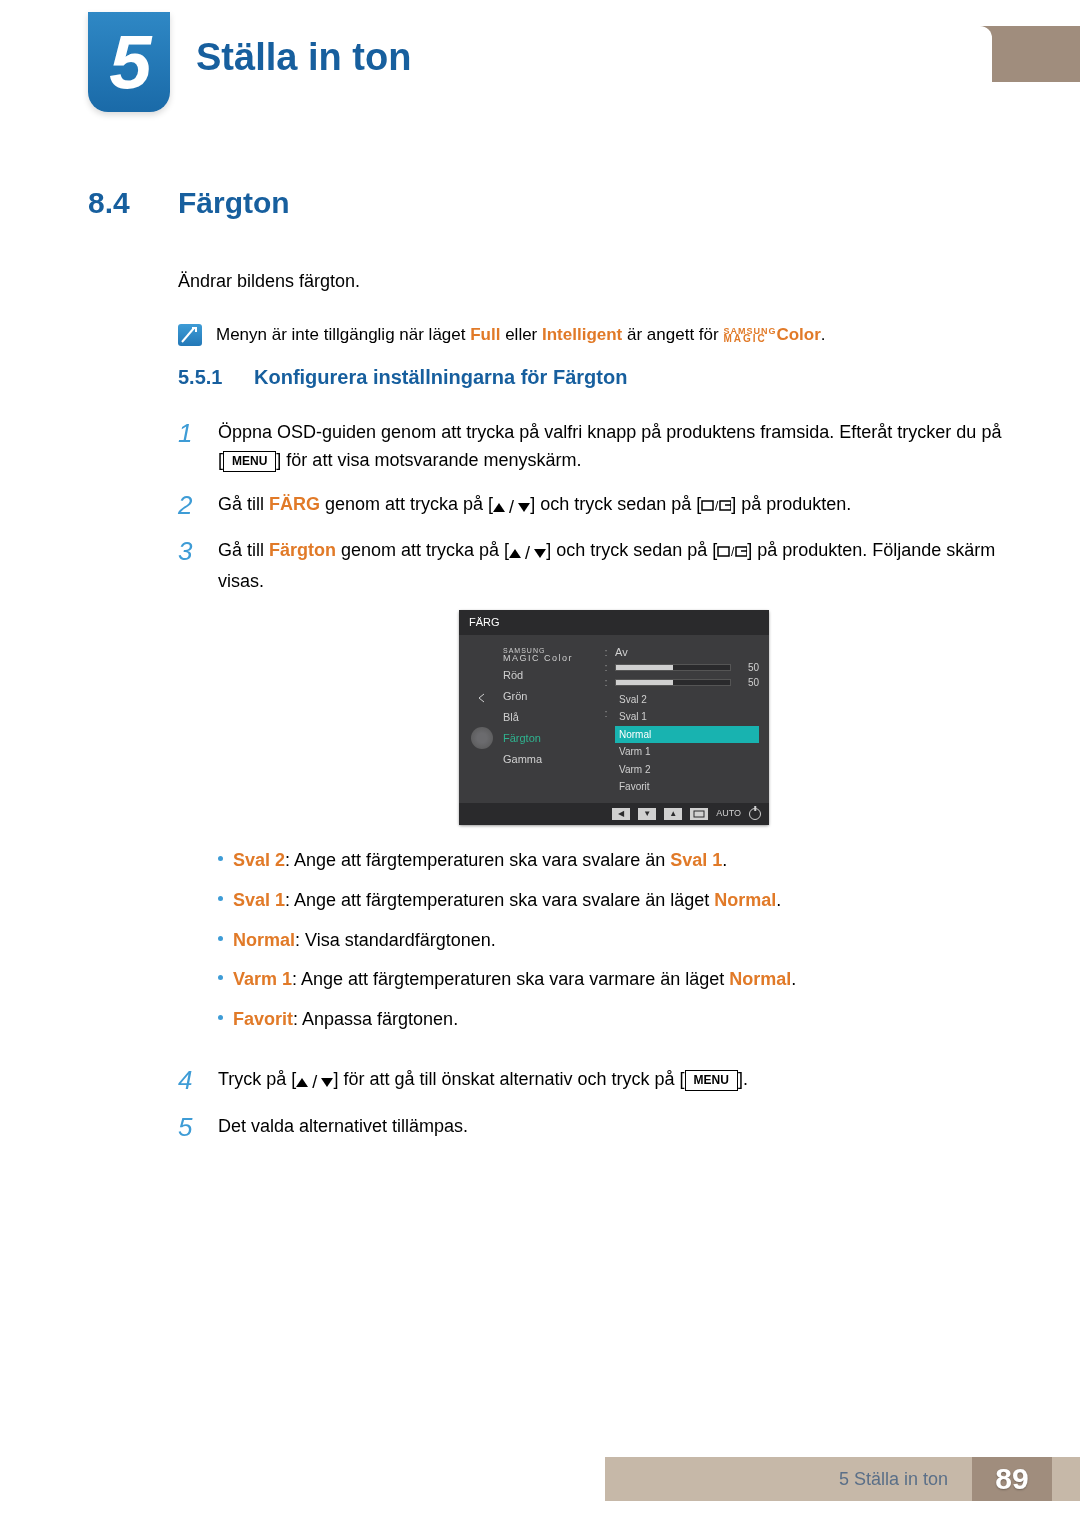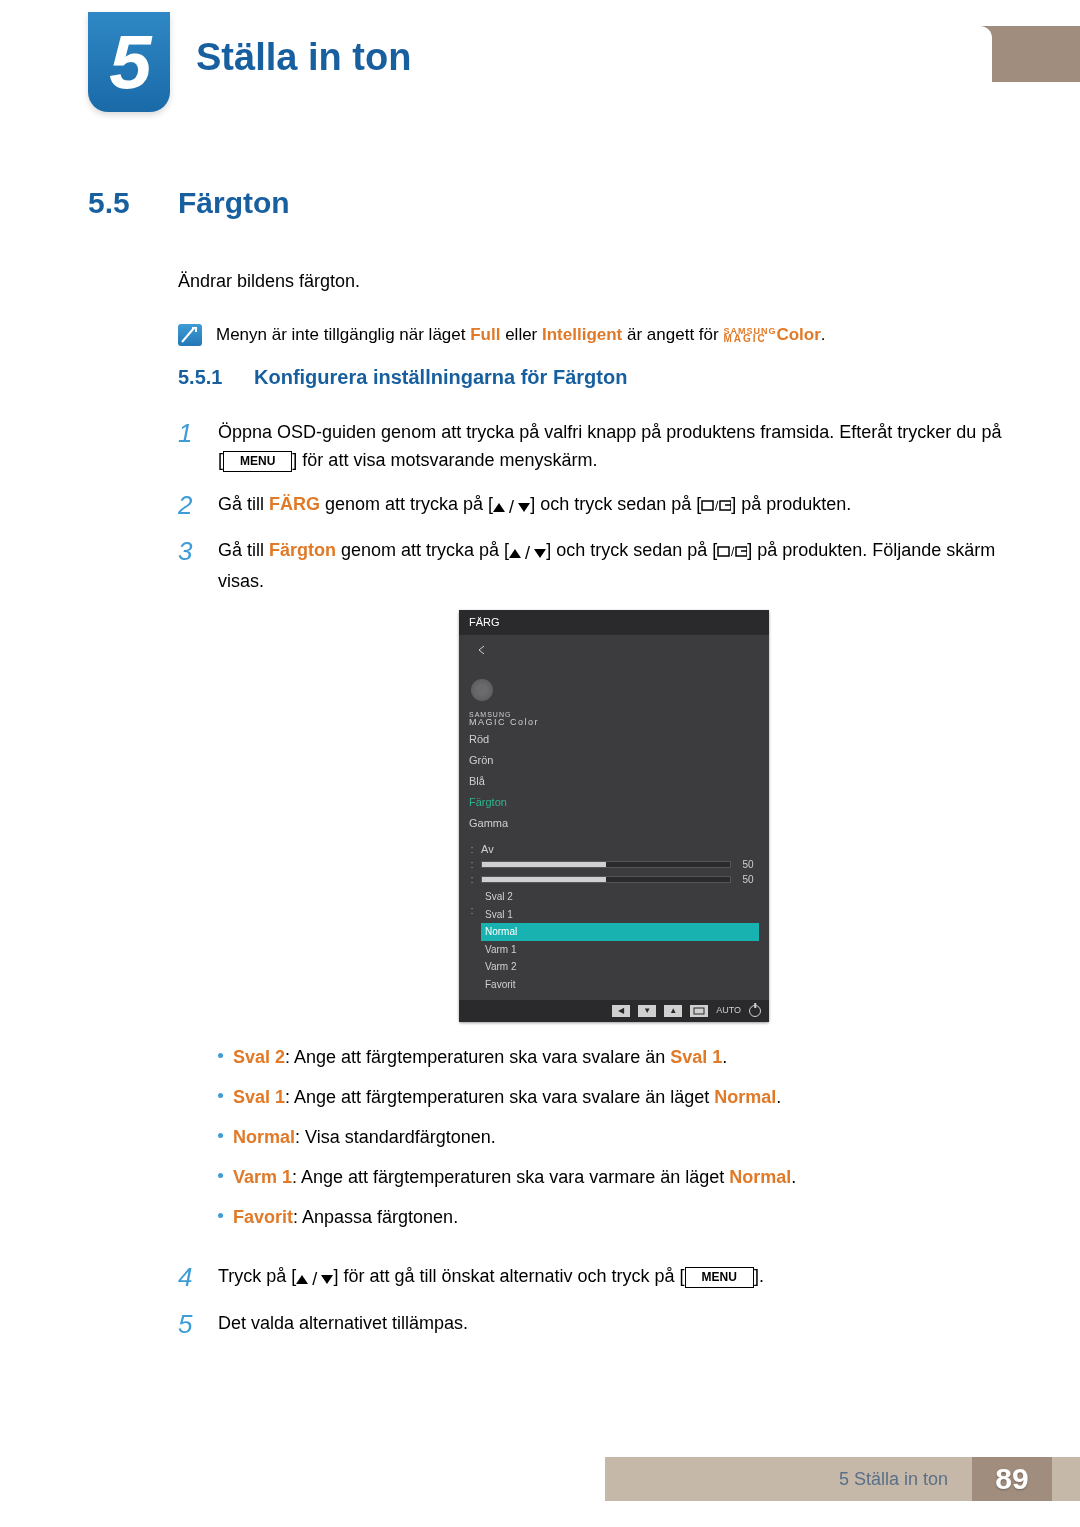--- a/index.html
+++ b/index.html
@@ -117,21 +117,21 @@
     font-style: italic;
     font-weight:400;
     width: 20px;
     flex-shrink:0;
     line-height: 1.1;
   }
   .step-text { flex:1; font-size: 18px; }
   .menu-box {
     display:inline-block;
     border:1px solid #000;
-    padding: 0 16px;
+    padding: 0 8px;
     font-size: 12px;
     font-weight:700;
     vertical-align: 1px;
     background:#fff;
   }
   .btn-icons { display:inline-flex; align-items:center; gap:4px; vertical-align: -2px;}
   .tri-up, .tri-down { display:inline-block; width:0; height:0; }
   .tri-up { border-left:6px solid transparent; border-right:6px solid transparent; border-bottom:9px solid #000; }
   .tri-down { border-left:6px solid transparent; border-right:6px solid transparent; border-top:9px solid #000; }
   .osd-icons svg { vertical-align:-3px; }
@@ -148,21 +148,20 @@
   .osd-title {
     background:#2a2a2c;
     padding: 4px 10px;
     font-size: 11px;
     color:#fff;
   }
   .osd-body {
     display:flex;
     padding: 10px 10px 6px;
     gap: 8px;
-    flex-direction: column;
   }
   .osd-iconcol {
     width: 26px;
     display:flex;
     flex-direction:column;
     align-items:center;
     justify-content:center;
   }
   .palette-icon {
     width:22px; height:22px; border-radius:50%;
@@ -173,21 +172,21 @@
   .osd-labels div { padding: 2px 0; }
   .osd-labels .magic { line-height:1; }
   .osd-labels .magic .s1{display:block;font-size:7px;letter-spacing:1px;color:#d0d0d0}
   .osd-labels .magic .s2{display:block;font-size:9px;letter-spacing:1.5px;color:#d0d0d0}
   .osd-sel { color:#2fb38f; }
   .osd-values { flex:1; }
   .osd-values .row { display:flex; align-items:center; gap:6px; padding:1px 0; height:15px; }
   .osd-values .colon { width:6px; text-align:center; color:#999; }
   .osd-values .bar { flex:1; height:7px; background:#2a2a2c; border:1px solid #555; position:relative; }
   .osd-values .bar .fill { position:absolute; top:0; bottom:0; left:0; width:50%; background:#d0d0d0; }
-  .osd-values .val { width:22px; text-align:center; font-size:10px; }
+  .osd-values .val { width:22px; text-align:right; font-size:10px; }
   .osd-options { flex:1; }
   .osd-options .opt { padding:1px 4px; font-size:10px; }
   .osd-options .opt.sel { background:#18b3b0; color:#fff; }
   .osd-footer {
     background:#2a2a2c;
     padding: 4px 8px;
     display:flex;
     justify-content:flex-end;
     gap: 8px;
     align-items:center;
@@ -246,21 +245,21 @@
 <div class="page">
   <div class="top-band"></div>
   <div class="top-white"></div>
   <div class="chapter-tab">
     <div class="num">5</div>
   </div>
   <div class="chapter-title">Ställa in ton</div>
 
   <div class="content">
     <div class="section-row">
-      <div class="section-num">5.5</div>
+      <div class="section-num">8.4</div>
       <div class="section-title">Färgton</div>
     </div>
 
     <div class="body">
       <p class="intro">Ändrar bildens färgton.</p>
 
       <div class="note-row">
         <div class="note-icon">
           <svg width="20" height="18" viewBox="0 0 20 18">
               <path d="M2 16 L14 2" stroke="#fff" stroke-width="2" fill="none"></path>

